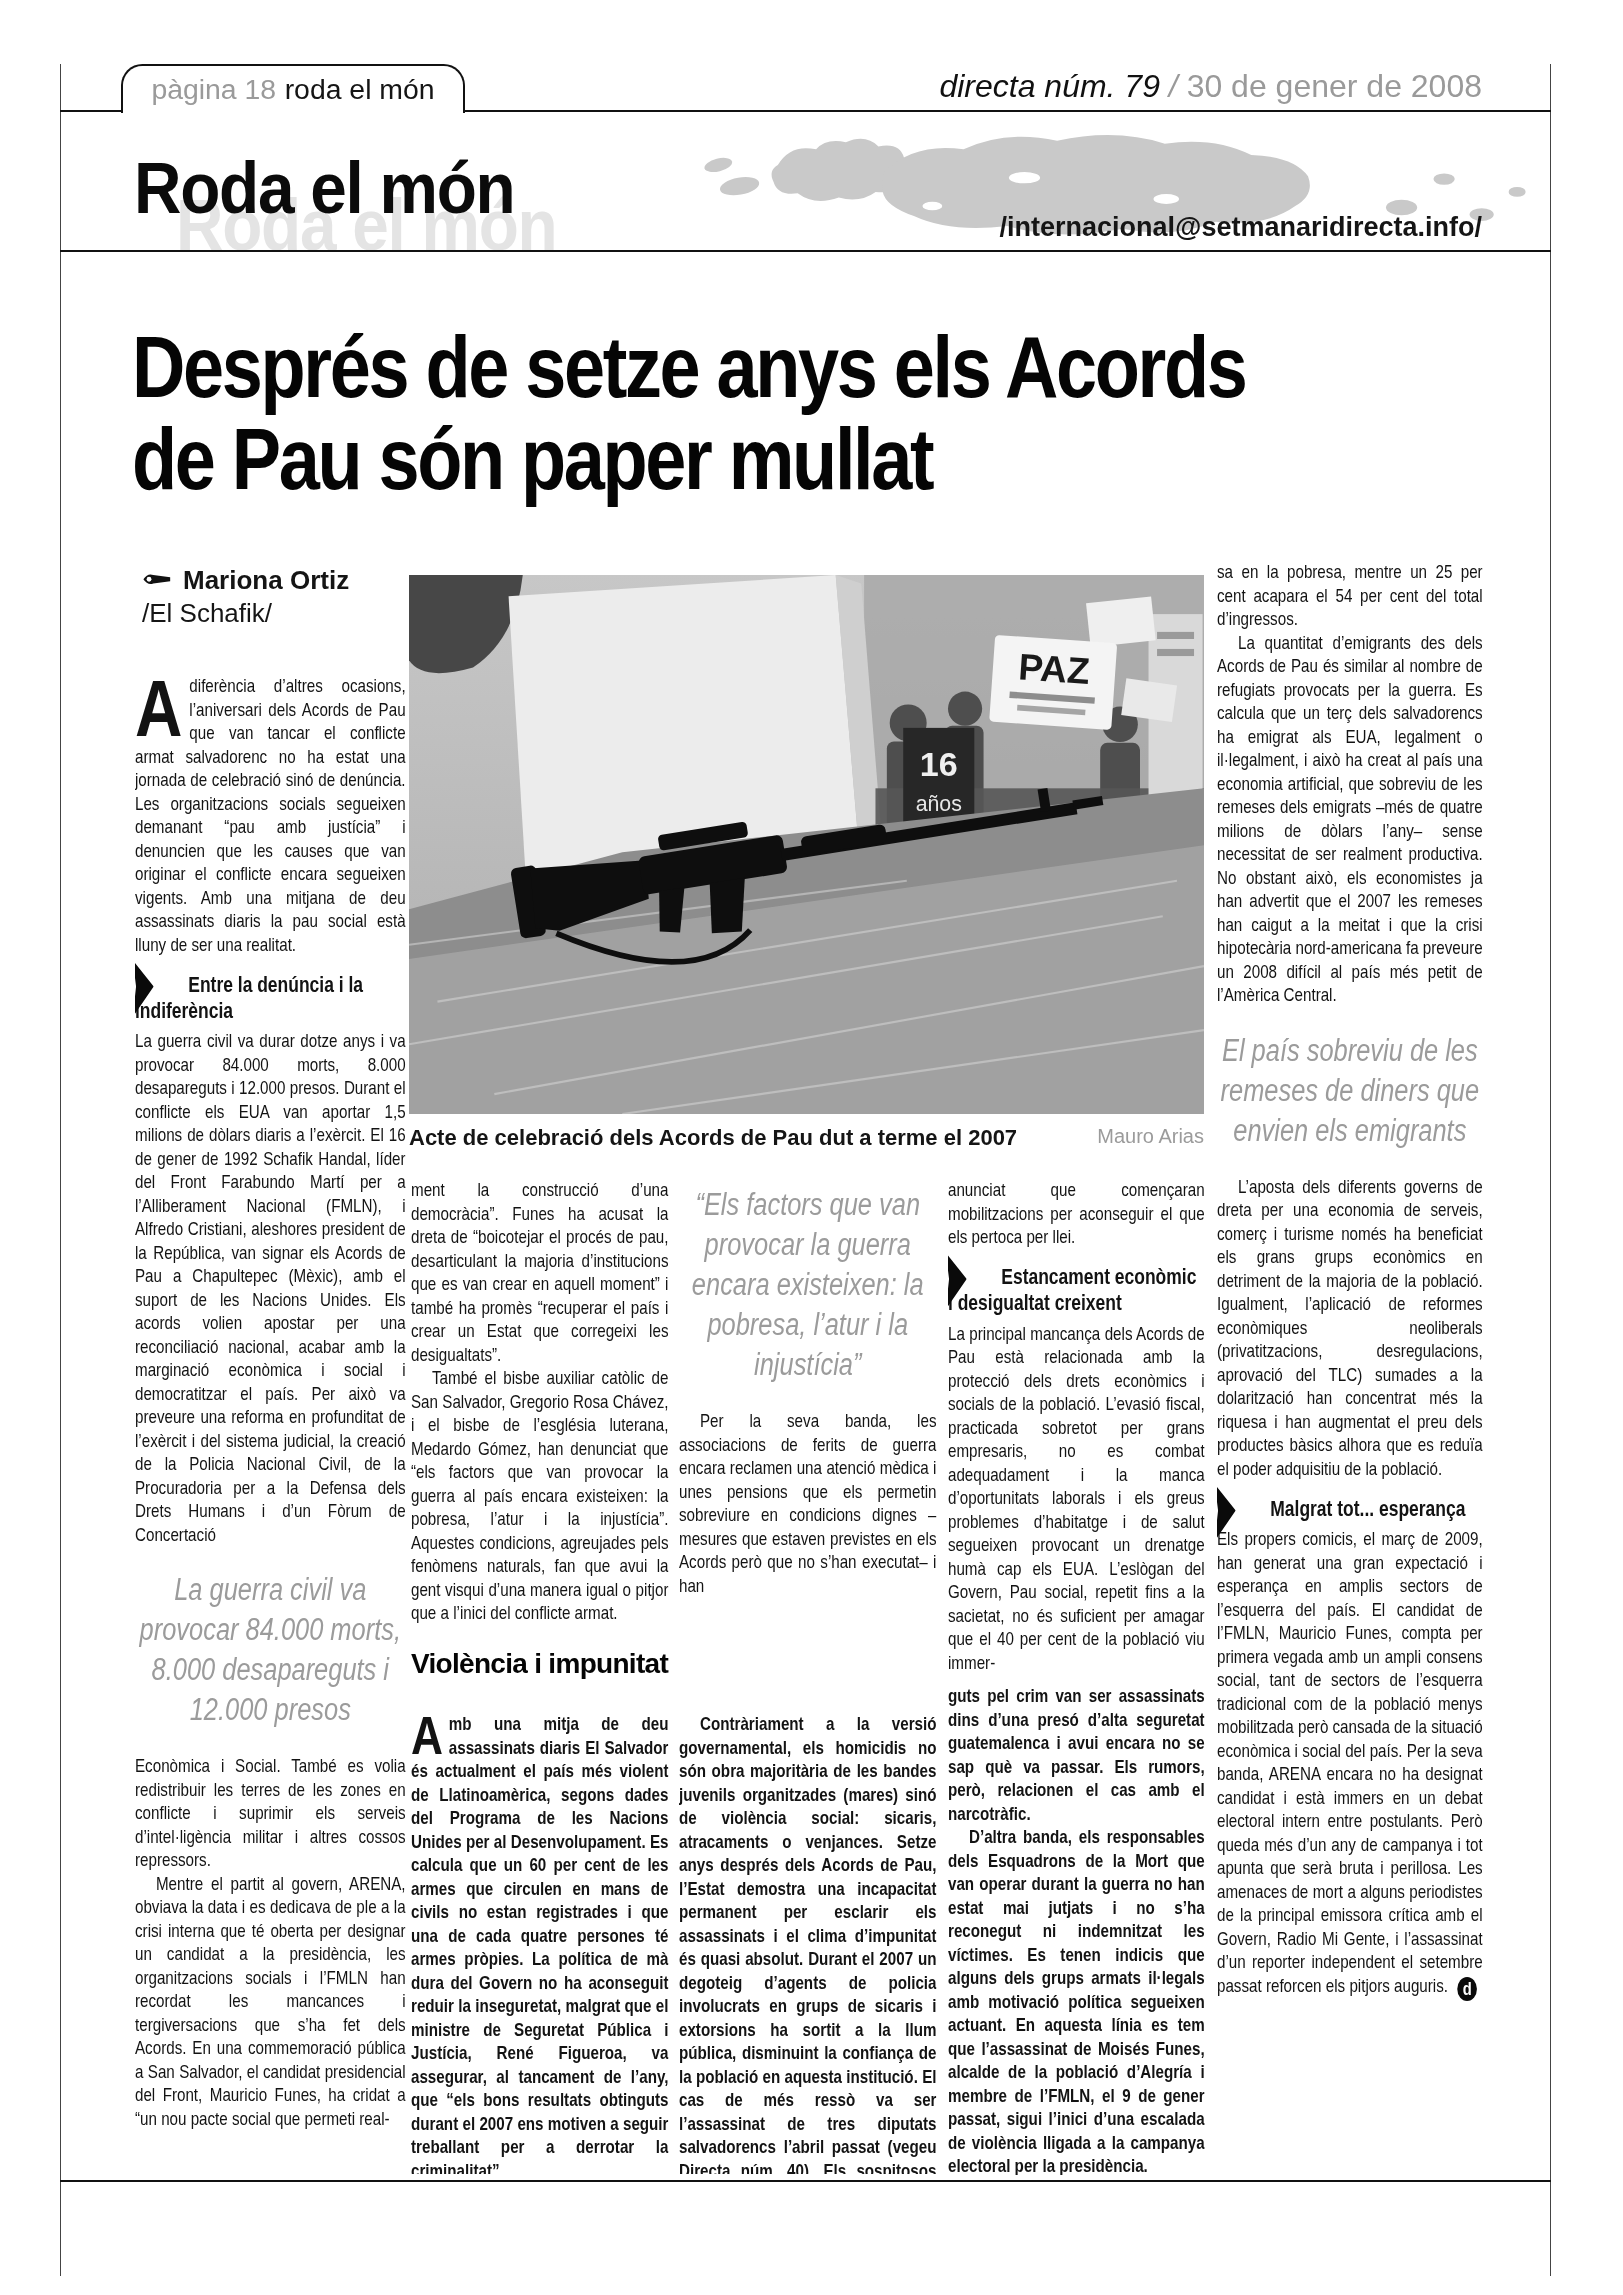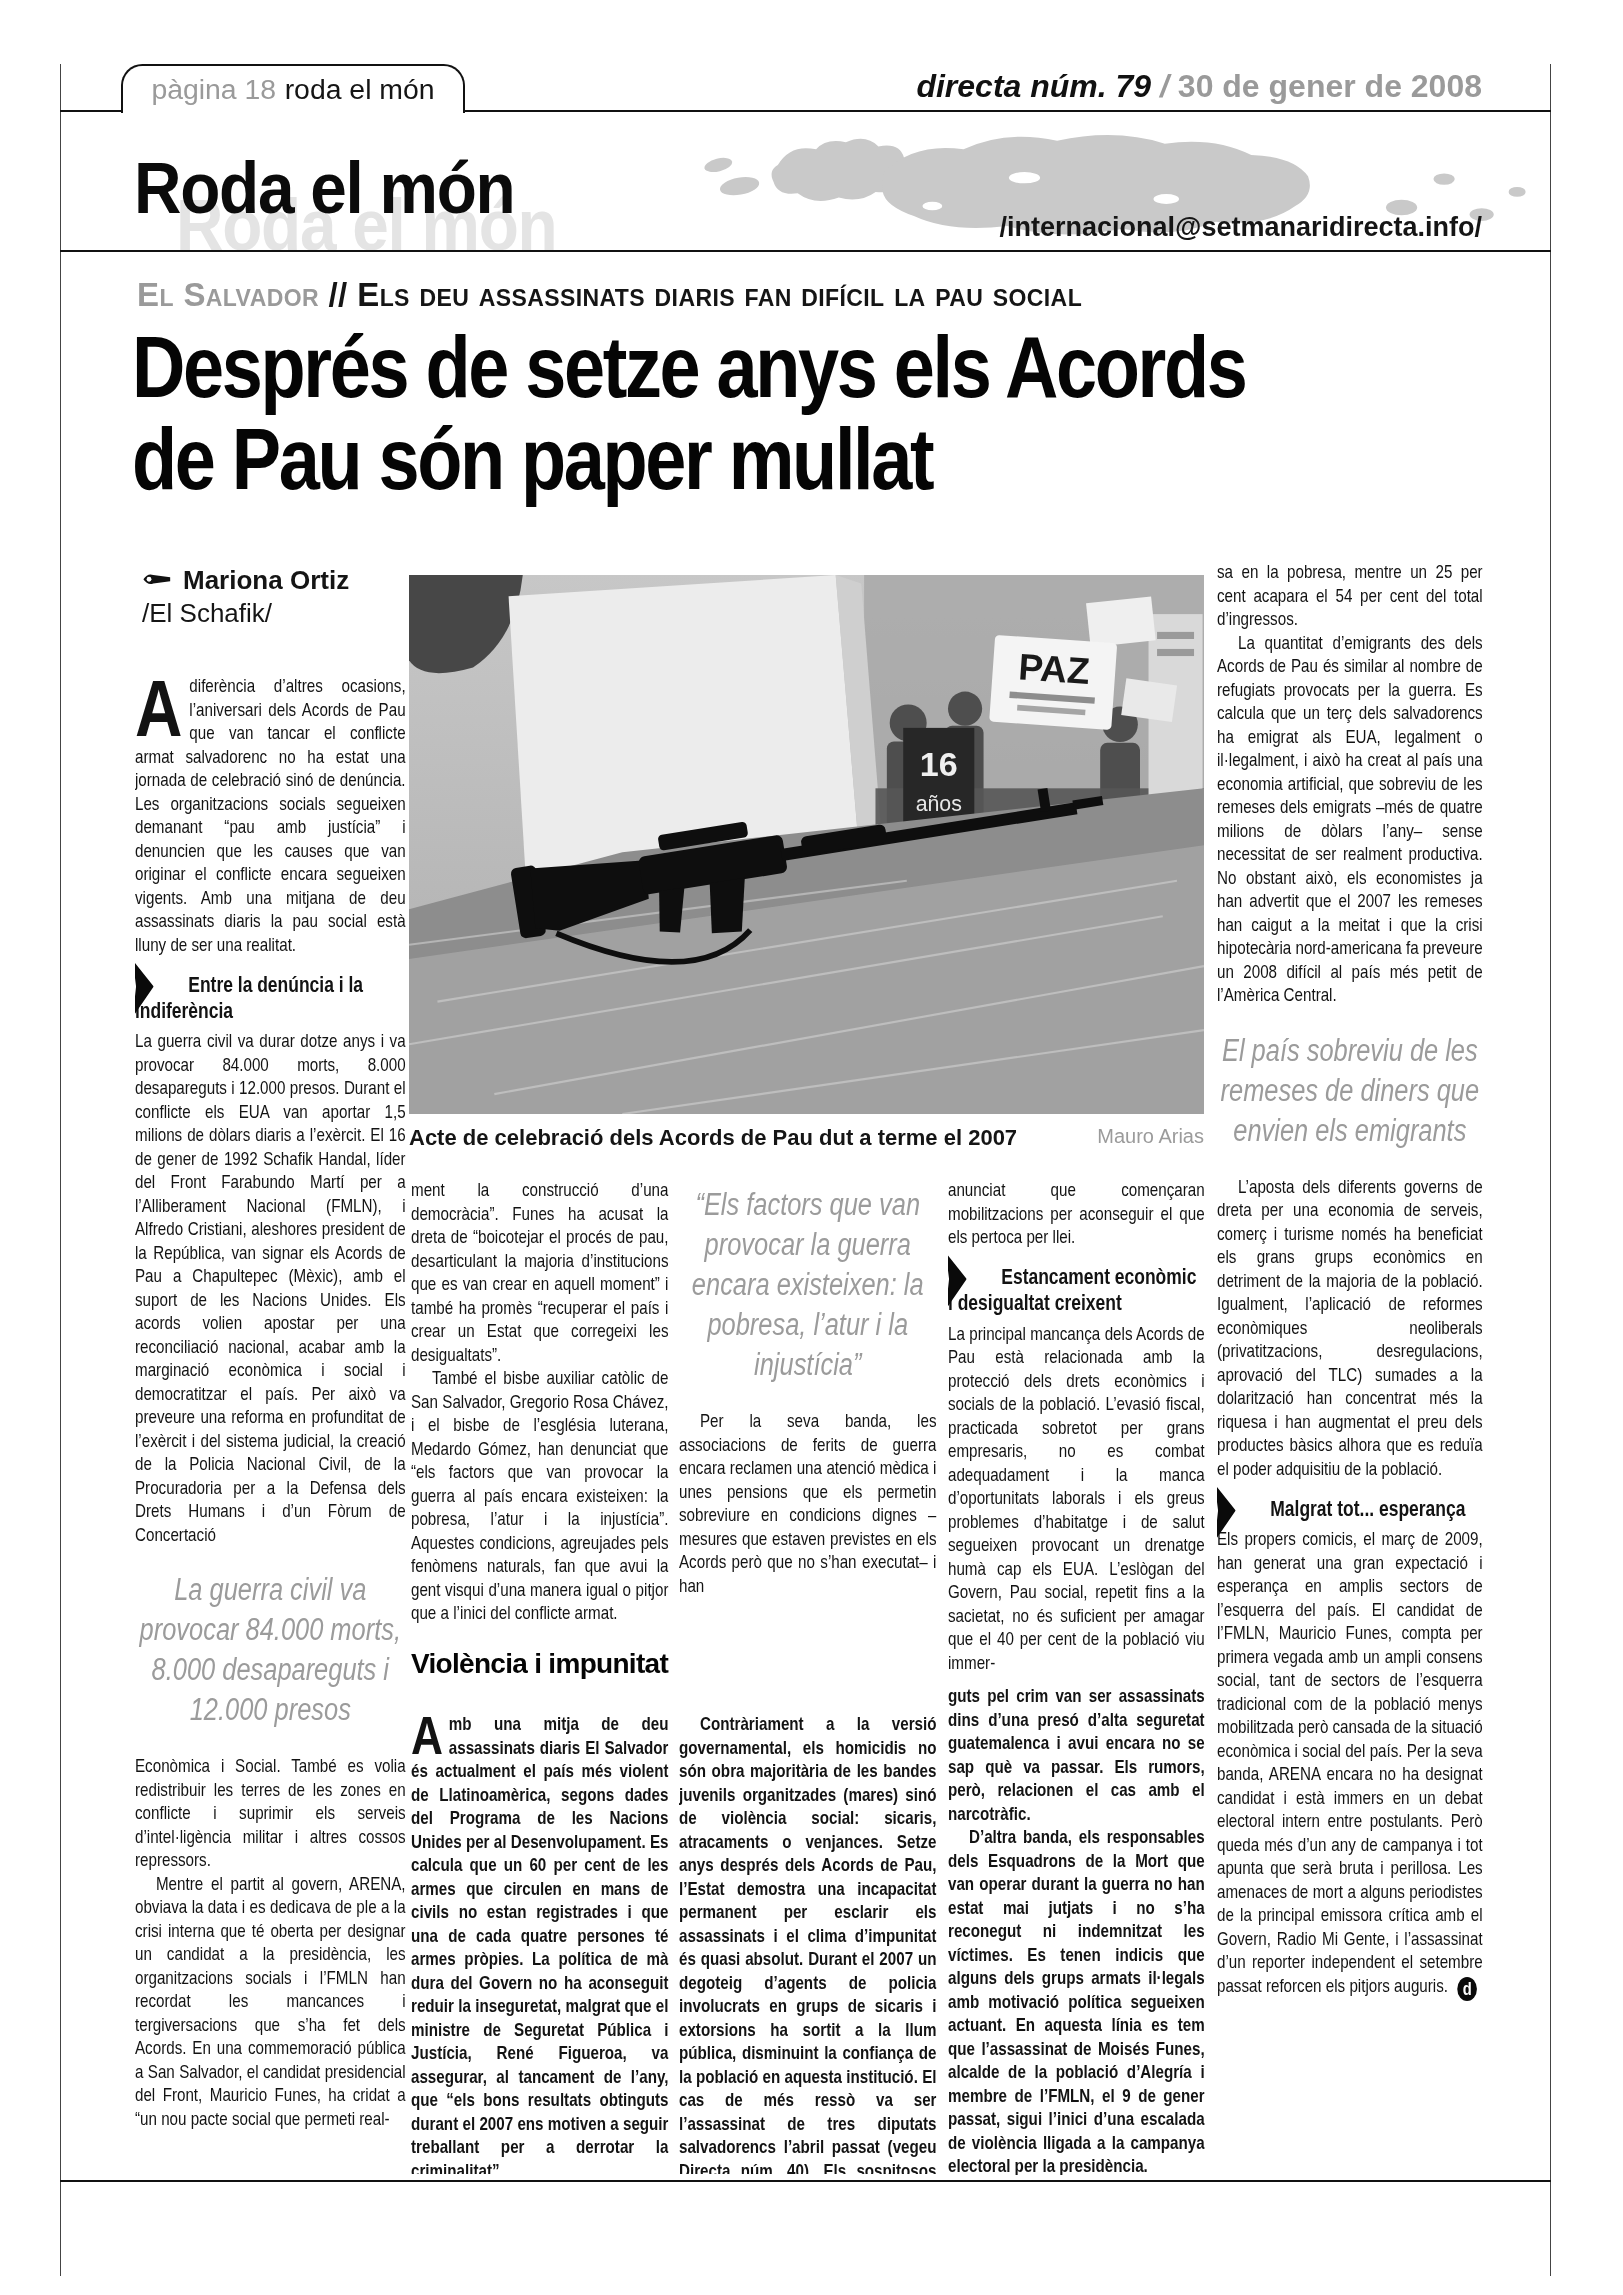--- a/index.html
+++ b/index.html
@@ -5,21 +5,21 @@
   html,body{margin:0;padding:0;background:#888;}
   .page{position:relative;width:1623px;height:2295px;background:#fff;overflow:hidden;
         font-family:"Liberation Sans",sans-serif;color:#151515;}
   .vrule{position:absolute;width:1.4px;background:#444;top:64px;height:2212px;}
   .hrule{position:absolute;height:2.1px;background:#111;left:60px;width:1491px;z-index:6;}
   
   .tab{position:absolute;left:121px;top:64px;width:340px;height:47px;border:2.1px solid #111;
        border-bottom:none;border-radius:21.3px 21.3px 0 0;background:#fff;display:flex;
        align-items:center;justify-content:center;gap:8.5px;font-weight:normal;font-size:28.4px;z-index:7;}
   .tab .pg{color:#9a9a9a;}
-  .hdr-right{position:absolute;top:68px;right:141px;font-size:32px;font-weight:bold;white-space:nowrap;margin-left:20px;}
+  .hdr-right{position:absolute;top:68px;right:141px;font-size:32px;font-weight:normal;white-space:nowrap;margin-left:20px;}
   .hdr-right .issue{font-style:italic;color:#111;}
   .hdr-right .sep{color:#9a9a9a;font-style:italic;}
   .hdr-right .date{color:#9a9a9a;}
   
   .mast-echo{position:absolute;left:176px;top:183px;font-size:73px;font-weight:bold;
              letter-spacing:-1.4px;color:#e4e4e4;z-index:1;transform:scaleX(.9);transform-origin:0 0;white-space:nowrap;}
   .mast{position:absolute;left:134px;top:146px;font-size:73px;font-weight:bold;letter-spacing:-1.4px;
         color:#0b0b0b;z-index:2;transform:scaleX(.9);transform-origin:0 0;white-space:nowrap;}
   .mapsvg{position:absolute;left:626px;top:121px;z-index:0;}
   .email{position:absolute;right:141px;top:212px;font-size:27px;font-weight:bold;z-index:3;margin-left:32px;}
@@ -93,25 +93,20 @@
     <g fill="#ffffff">
       <ellipse cx="560" cy="80" rx="22" ry="8"></ellipse>
       <ellipse cx="760" cy="110" rx="18" ry="7"></ellipse>
       <ellipse cx="430" cy="120" rx="14" ry="6"></ellipse>
     </g>
   </svg>
   <div class="mast-echo">Roda el món</div>
   <div class="mast">Roda el món</div>
   <div class="email">/internacional@setmanaridirecta.info/</div>
 
-  <div class="kicker">
-    <span class="loc">El Salvador</span>
-    <span>//</span>
-    <span>Els deu assassinats diaris fan difícil la pau social</span>
-  </div>
 
   <div class="headline">
     <div>Després de setze anys els Acords</div>
     <div>de Pau són paper mullat</div>
   </div>
 
   <div class="byline">
     <div>
       <span class="ic">
         <svg width="31" height="18.5" viewBox="0 0 44 26">

